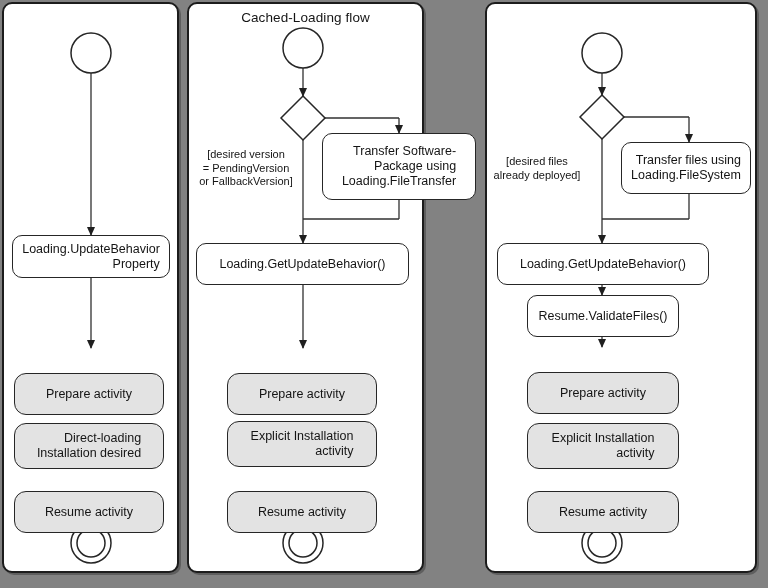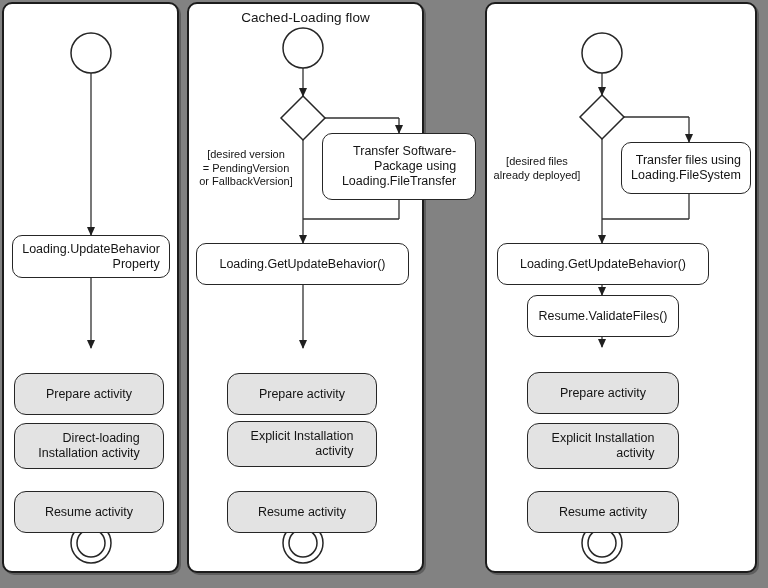--- a/index.html
+++ b/index.html
@@ -67,21 +67,21 @@
       <circle class="node-shape" cx="87" cy="49" r="20"></circle>
       <g>
         <circle class="node-shape" cx="87" cy="539" r="20"></circle>
         <circle class="node-shape" cx="87" cy="539" r="14"></circle>
       </g>
     </svg>
     <div class="box action" style="left:8px; top:231px; width:158px; height:43px;">Loading.UpdateBehavior
 Property</div>
     <div class="box activity" style="left:10px; top:344px; width:150px; height:31px;">Prepare activity</div>
     <div class="box activity" style="left:10px; top:394px; width:150px; height:46px;">Direct-loading
-Installation activity</div>
+Installation desired</div>
     <div class="box activity" style="left:10px; top:462px; width:150px; height:31px;">Resume activity</div>
   </div>
 
   <div class="panel" style="left:187px; width:237px;">
     <div class="panel-title">Cached-Loading flow</div>
     <svg class="connectors" width="286" height="566" viewBox="0 0 286 566">
       <g class="edge">
         <line x1="114" y1="64" x2="114" y2="92" marker-end="url(#arrow)"></line>
         <line x1="136" y1="114" x2="210" y2="114"></line>
         <line x1="210" y1="114" x2="210" y2="129" marker-end="url(#arrow)"></line>

